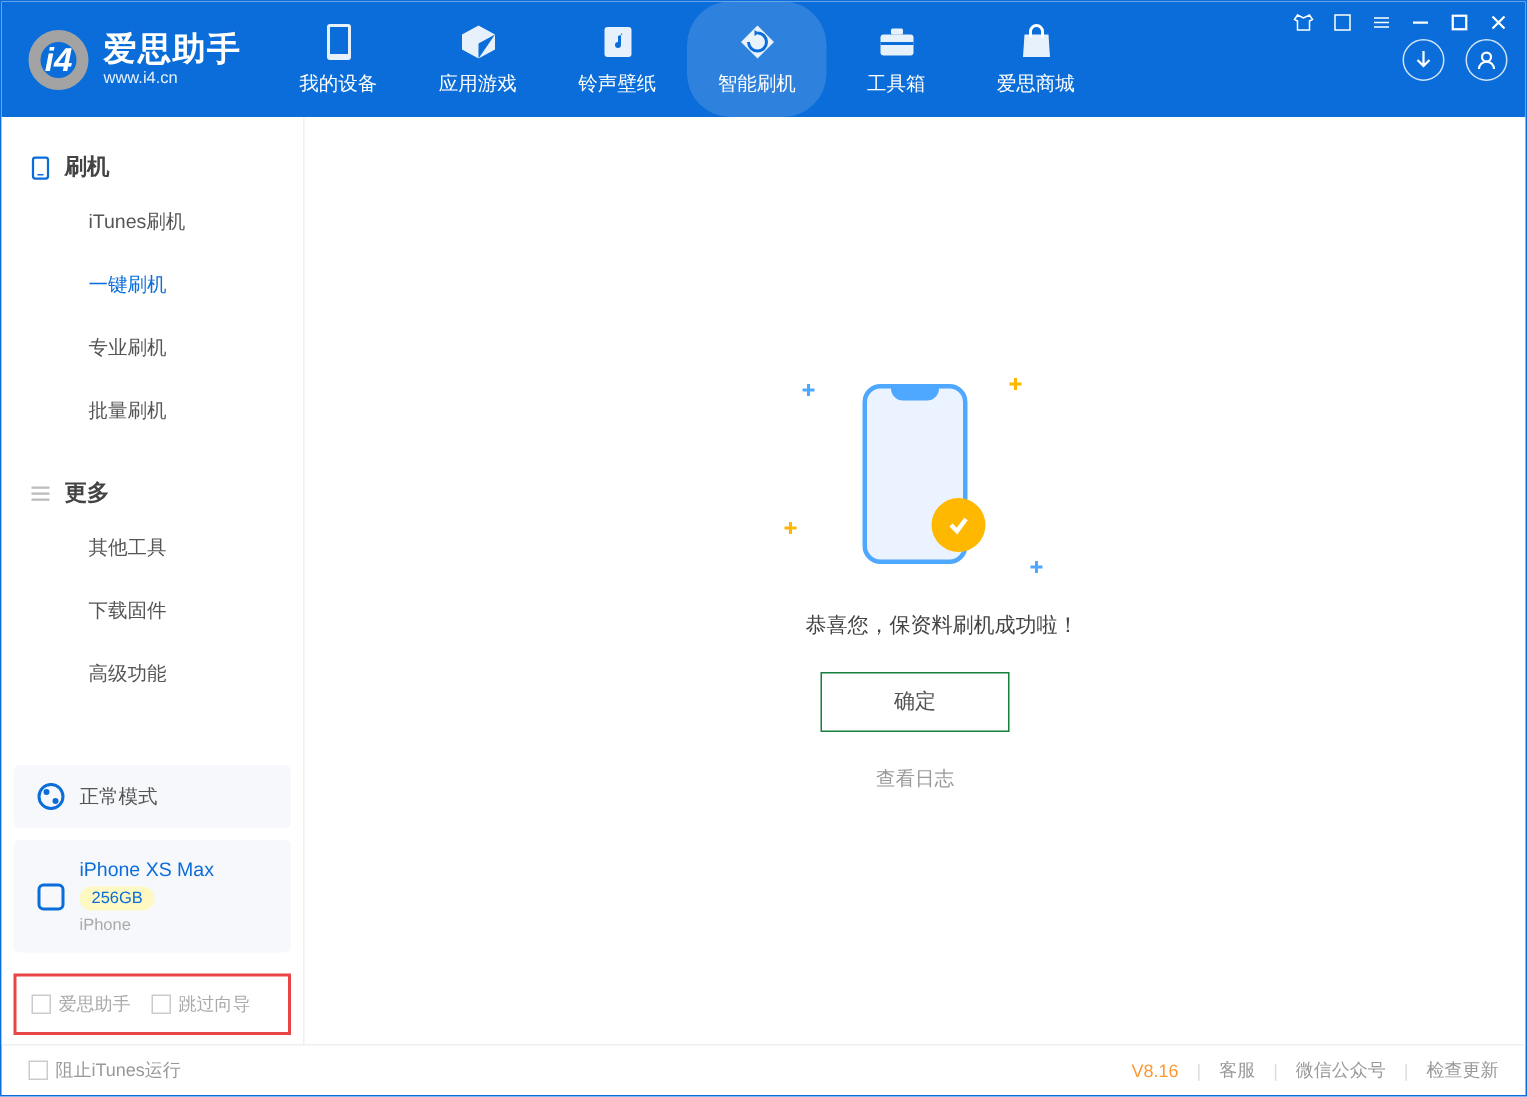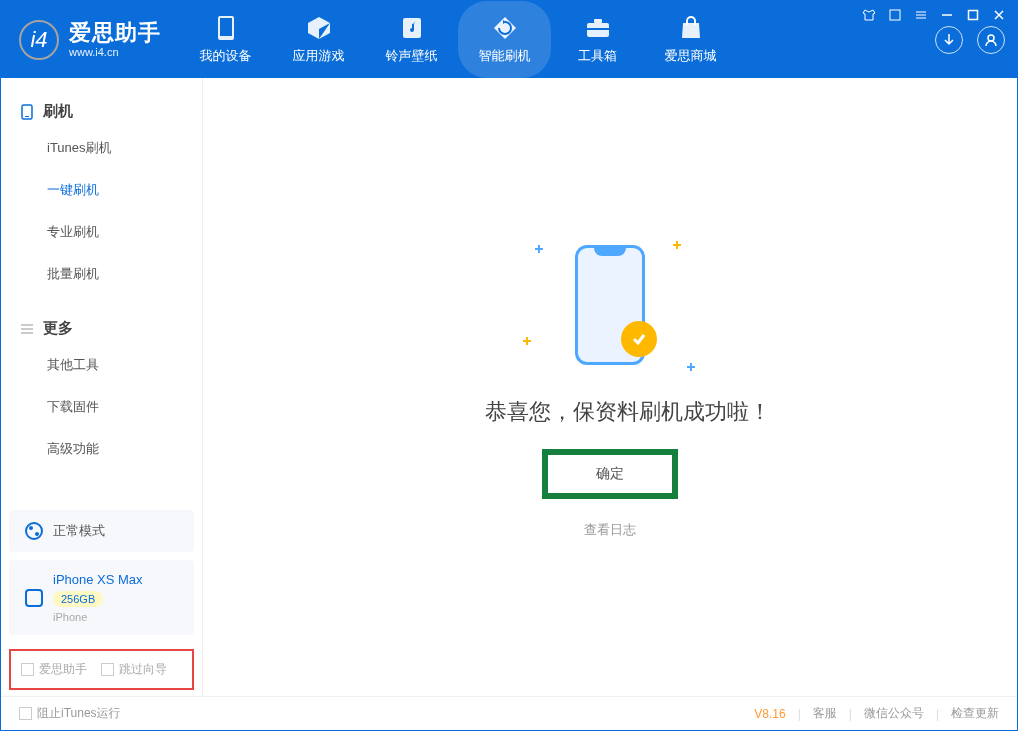--- a/index.html
+++ b/index.html
@@ -1,42 +1,42 @@
 <!DOCTYPE html>
 <html><head>
 <meta charset="utf-8">
 <style>
 * { margin: 0; padding: 0; box-sizing: border-box; font-family: "Microsoft YaHei", Arial, sans-serif; }
 body { background: #fff; width: 1018px; height: 731px; overflow: hidden; border: 1px solid #0a6dd9; display: flex; flex-direction: column; }
 
 
 .header { background: #0a6dd9; height: 77px; display: flex; align-items: stretch; position: relative; }
 .logo-area { display: flex; align-items: center; padding: 0 18px; color: #fff; gap: 10px; }
-.logo-circle { width: 40px; height: 40px; border: 2px solid #a3a3a3; border-radius: 50%; display: flex; align-items: center; justify-content: center; font-weight: normal; font-size: 22px; font-style: italic; }
+.logo-circle { width: 40px; height: 40px; border: 8px solid #a3a3a3; border-radius: 50%; display: flex; align-items: center; justify-content: center; font-weight: bold; font-size: 22px; font-style: italic; }
 .logo-text { display: flex; flex-direction: column; line-height: 1.1; }
 .logo-title { font-size: 22px; font-weight: bold; letter-spacing: 1px; }
 .logo-sub { font-size: 11px; opacity: 0.9; }
 .nav { display: flex; }
 .nav-item { width: 93px; display: flex; flex-direction: column; align-items: center; justify-content: center; color: #fff; font-size: 13px; gap: 6px; cursor: pointer; }
 .nav-item.active { background: rgba(255,255,255,0.15); border-radius: 29px; }
 .nav-icon { width: 26px; height: 26px; display: flex; align-items: center; justify-content: center; }
 .nav-icon svg { fill: #fff; }
 .header-right { position: absolute; right: 12px; top: 50%; transform: translateY(-50%); display: flex; align-items: center; gap: 14px; }
 .hdr-btn { width: 28px; height: 28px; border-radius: 50%; border: 1.5px solid rgba(255,255,255,0.8); display: flex; align-items: center; justify-content: center; cursor: pointer; }
 .hdr-btn svg { stroke: #fff; fill: none; }
 .win-ctrls { position: absolute; top: 6px; right: 10px; display: flex; gap: 10px; }
 .win-ctrl { width: 16px; height: 16px; display: flex; align-items: center; justify-content: center; cursor: pointer; color: #fff; font-size: 13px; }
 
 
 .body { flex: 1; display: flex; min-height: 0; }
 .sidebar { width: 202px; border-right: 1px solid #eef0f3; display: flex; flex-direction: column; background: #fff; }
 .side-section { padding-top: 18px; }
 .side-hdr { display: flex; align-items: center; gap: 8px; padding: 6px 18px; font-size: 15px; color: #444; font-weight: bold; }
 .side-hdr svg { width: 16px; height: 16px; }
-.side-item { padding: 12px 18px 12px 46px; font-size: 13px; color: #555; cursor: pointer; }
+.side-item { padding: 12px 18px 12px 46px; font-size: 13px; color: #555; cursor: pointer; margin-left: 12px; }
 .side-item.active { color: #0a6dd9; }
 .sidebar-spacer { flex: 1; }
 .device-panel { background: #f6f8fb; padding: 12px 16px; margin: 0 8px 8px 8px; border-radius: 4px; display: flex; align-items: center; gap: 10px; }
 .device-panel.mode { }
 .mode-icon { width: 18px; height: 18px; border: 2px solid #0a6dd9; border-radius: 50%; position: relative; }
 .mode-icon::before, .mode-icon::after { content: ""; position: absolute; width: 4px; height: 4px; background: #0a6dd9; border-radius: 50%; }
 .mode-icon::before { top: 2px; left: 2px; }
 .mode-icon::after { bottom: 2px; right: 2px; }
 .device-icon { width: 18px; height: 18px; border: 2px solid #0a6dd9; border-radius: 4px; position: relative; }
 .device-info { display: flex; flex-direction: column; gap: 4px; }
@@ -55,22 +55,22 @@
 .badge svg { stroke: #fff; stroke-width: 3; fill: none; }
 .sparkle { position: absolute; width: 8px; height: 8px; }
 .sparkle::before, .sparkle::after { content: ""; position: absolute; background: #4ea8ff; }
 .sparkle::before { left: 3px; top: 0; width: 2px; height: 8px; }
 .sparkle::after { left: 0; top: 3px; width: 8px; height: 2px; }
 .sparkle.y::before, .sparkle.y::after { background: #ffb800; }
 .s1 { top: 10px; left: 20px; }
 .s2 { top: 6px; right: 24px; }
 .s3 { bottom: 30px; left: 8px; }
 .s4 { bottom: 4px; right: 10px; }
-.success-msg { font-size: 22px; color: #444; margin-left: 36px; }
-.ok-btn { border: 6px solid #15803d; background: #fff; padding: 10px 48px; font-size: 14px; color: #555; cursor: pointer; }
+.success-msg { font-size: 14px; color: #444; margin-left: 36px; }
+.ok-btn { border: 1px solid #15803d; background: #fff; padding: 10px 48px; font-size: 14px; color: #555; cursor: pointer; }
 .log-link { color: #999; font-size: 13px; cursor: pointer; }
 
 
 .footer { height: 34px; border-top: 1px solid #eef0f3; display: flex; align-items: center; padding: 0 18px; font-size: 12px; color: #999; }
 .footer .chk { color: #999; }
 .footer-right { margin-left: auto; display: flex; align-items: center; gap: 12px; }
 .footer-link { color: #999; cursor: pointer; }
 .footer-sep { color: #ddd; }
 .ver { color: #ff9933; }
 </style>

